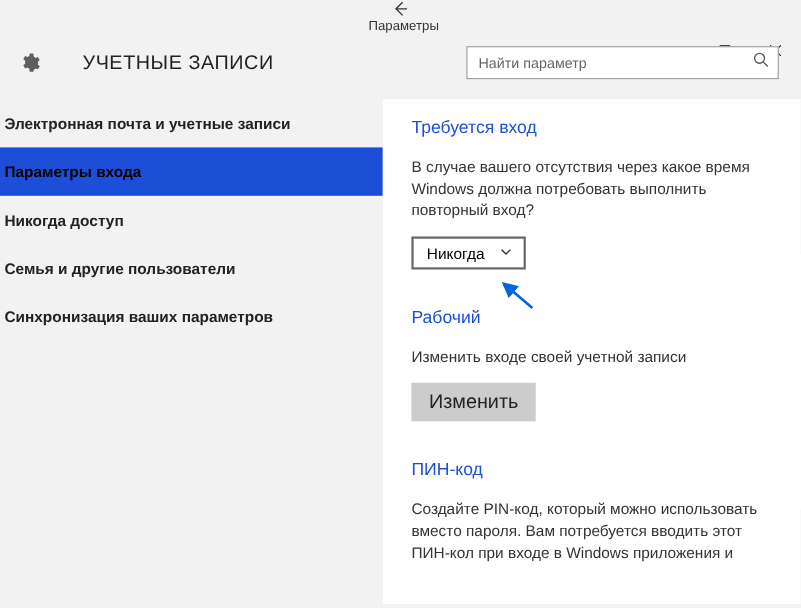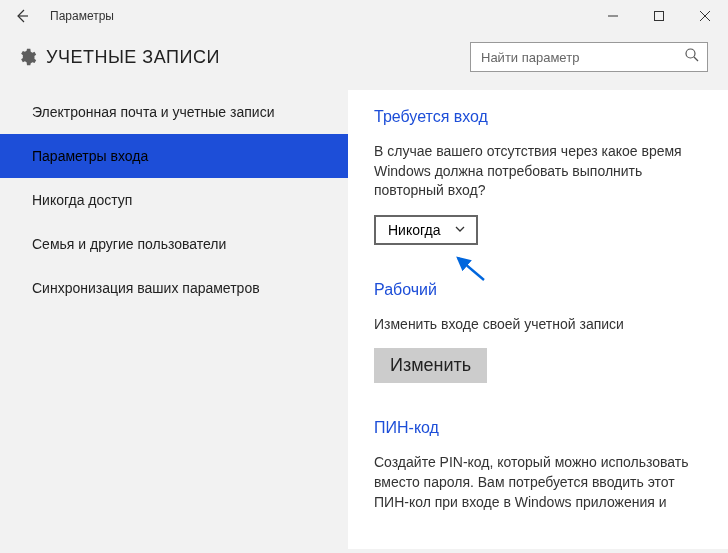--- a/index.html
+++ b/index.html
@@ -1,35 +1,35 @@
 <!DOCTYPE html>
 <html><head>
   <meta charset="utf-8">
   <style>
     * { margin: 0; padding: 0; box-sizing: border-box; font-family: 'Segoe UI', Tahoma, sans-serif; }
     body { width: 728px; height: 553px; background: #f2f2f2; overflow: hidden; position: relative; }
     
-    .titlebar { height: 32px; display: flex; align-items: center; background: #f2f2f2; border-bottom: 1px solid #f2f2f2; }
+    .titlebar { height: 32px; display: flex; align-items: center; background: #f2f2f2; border-bottom: 1px solid #f2f2f2; flex-direction: column; }
     .back-btn { width: 44px; height: 32px; display: flex; align-items: center; justify-content: center; cursor: pointer; }
     .title { font-size: 12px; color: #333; padding-left: 6px; }
     .win-controls { margin-left: auto; display: flex; }
     .win-btn { width: 46px; height: 32px; display: flex; align-items: center; justify-content: center; cursor: pointer; }
     .win-btn svg { width: 10px; height: 10px; }
     
     .header-row { display: flex; align-items: center; padding: 10px 20px 18px 12px; }
     .gear-wrap { width: 30px; display: flex; align-items: center; justify-content: center; }
-    .page-title { font-size: 18px; font-weight: 300; color: #222; margin-left: 4px; letter-spacing: 0.5px; }
+    .page-title { font-size: 18px; font-weight: 300; color: #222; margin-left: 33px; letter-spacing: 0.5px; }
     .search-wrap { margin-left: auto; position: relative; }
-    .search-input { width: 238px; height: 30px; border: 1px solid #999; padding: 0 34px 0 10px; font-size: 13px; background: #fff; outline: none; }
+    .search-input { width: 284px; height: 30px; border: 1px solid #999; padding: 0 34px 0 10px; font-size: 13px; background: #fff; outline: none; }
     .search-input::placeholder { color: #666; }
     .search-icon { position: absolute; right: 8px; top: 50%; transform: translateY(-50%); pointer-events: none; }
     
     .content { display: flex; height: calc(100% - 94px); }
     .sidebar { width: 348px; background: #f2f2f2; }
-    .sidebar-item { padding: 14px 32px; font-size: 14px; color: #222; cursor: pointer; }
+    .sidebar-item { padding: 14px 4px; font-size: 14px; color: #222; cursor: pointer; font-weight: bold; }
     .sidebar-item.active { background: #1d4ed8; color: #000; }
     
     .main { flex: 1; background: #fff; padding: 18px 26px; overflow: hidden; }
     .section-title { font-size: 16px; font-weight: 400; color: #1d4ed8; margin-bottom: 16px; }
     .section-text { font-size: 14px; color: #333; line-height: 1.4; margin-bottom: 14px; }
     .section { margin-bottom: 36px; }
     
     .dropdown { display: inline-flex; align-items: center; border: 2px solid #666; padding: 5px 10px 5px 12px; background: #fff; cursor: pointer; font-size: 14px; position: relative; }
     .dropdown-label { margin-right: 14px; }
     .chevron { display: inline-block; }

